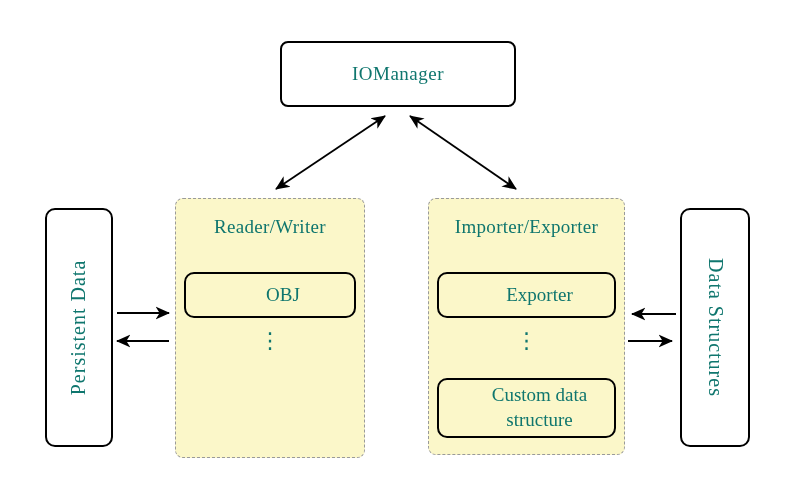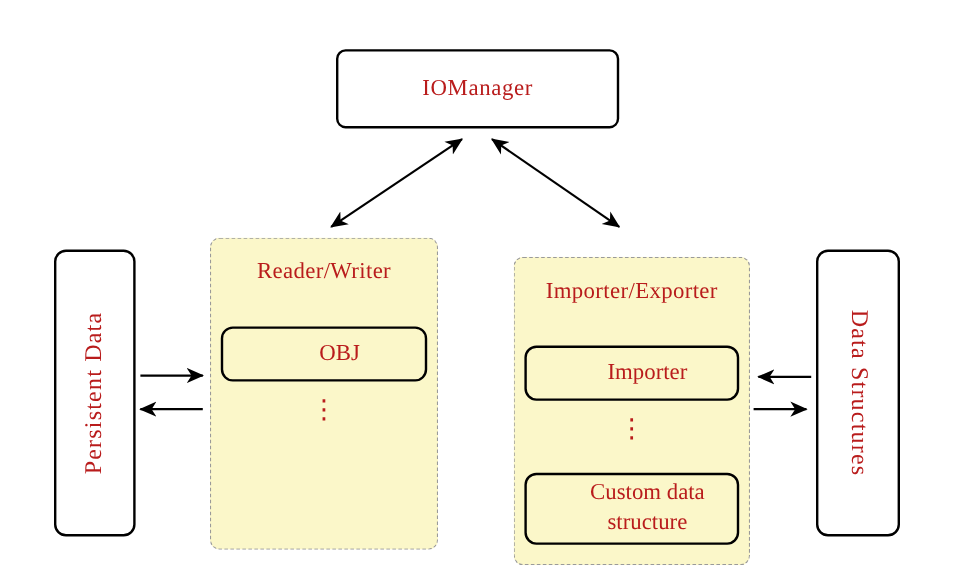--- a/index.html
+++ b/index.html
@@ -2,21 +2,21 @@
 <html><head>
 <meta charset="utf-8">
 <style>
   html, body { margin: 0; padding: 0; background: #ffffff; }
   .canvas {
     position: relative;
     width: 800px;
     height: 489px;
     background: #ffffff;
     font-family: "Liberation Serif", serif;
-    color: #b91c1c;
+    color: #0f766e;
     overflow: hidden;
   }
   svg.arrows {
     position: absolute;
     left: 0; top: 0;
     width: 800px; height: 489px;
   }
   svg.arrows line {
     stroke: #000;
     stroke-width: 1.8;
@@ -57,21 +57,21 @@
   .vtext-up   { transform: rotate(-90deg); }
   .vtext-down { transform: rotate(90deg); }
   .group {
     position: absolute;
     background: #FBF7C9;
     border: 1.6px dashed #9A9A9A;
     border-radius: 8px;
     box-sizing: border-box;
   }
   .group-left  { left: 175px; top: 198px; width: 190px; height: 260px; }
-  .group-right { left: 428px; top: 198px; width: 197px; height: 257px; margin-top: 16px; }
+  .group-right { left: 428px; top: 198px; width: 197px; height: 257px; }
   .group-title {
     position: absolute;
     left: 0; right: 0;
     top: 17px;
     text-align: center;
     font-size: 19px;
     letter-spacing: 0.3px;
   }
   .inner-box {
     position: absolute;
@@ -132,19 +132,19 @@
   </div>
 
   <div class="group group-left">
     <div class="group-title">Reader/Writer</div>
     <div class="inner-box inner-top">OBJ</div>
     <div class="dots">⋮</div>
   </div>
 
   <div class="group group-right">
     <div class="group-title">Importer/Exporter</div>
-    <div class="inner-box inner-top">Importer</div>
+    <div class="inner-box inner-top">Exporter</div>
     <div class="dots">⋮</div>
     <div class="inner-box inner-bottom">Custom data
 structure</div>
   </div>
 
 </div>
 
 </body></html>

